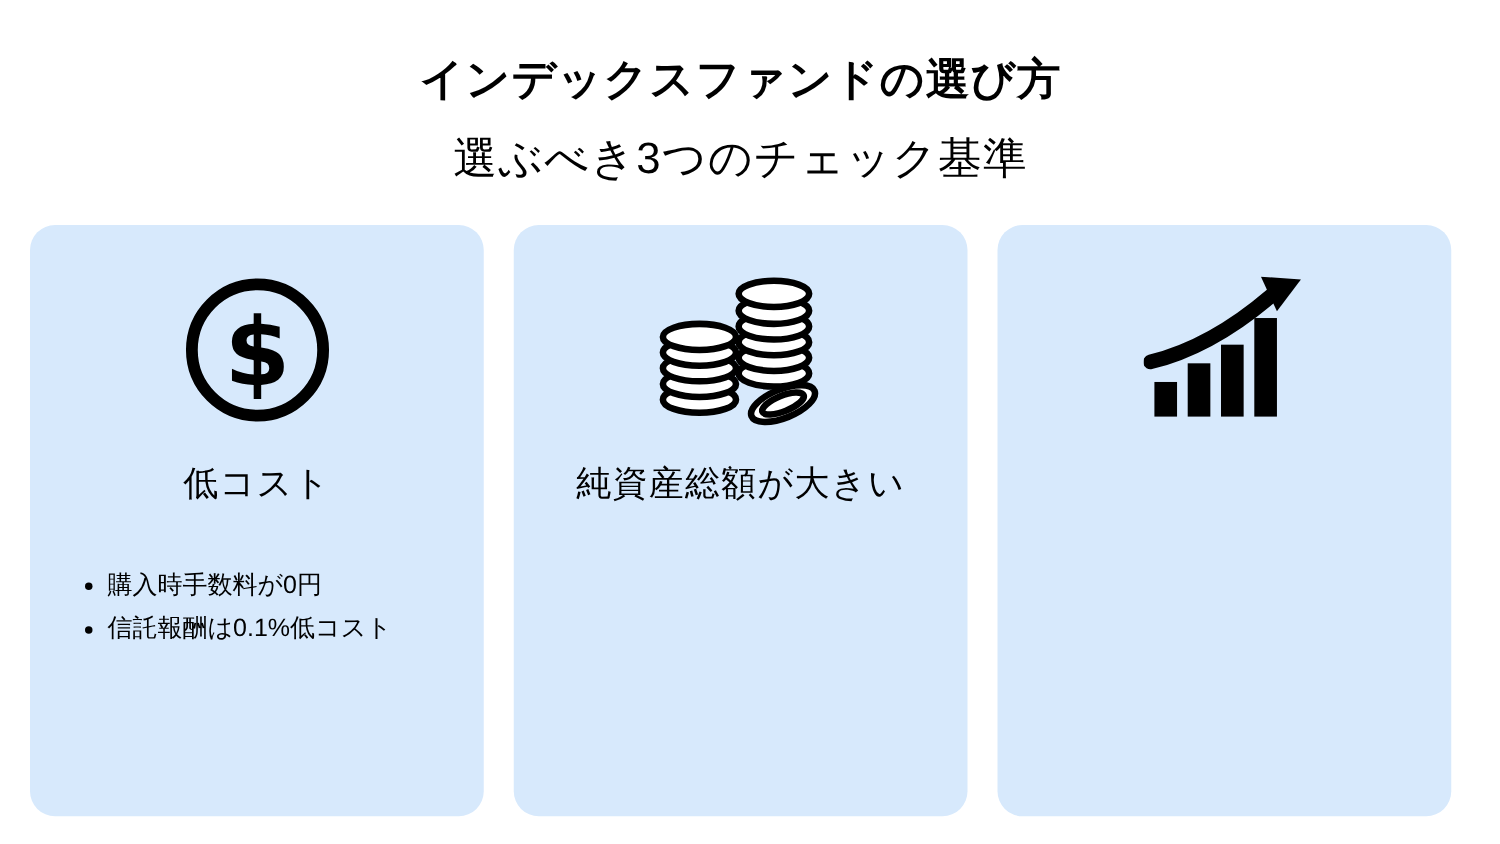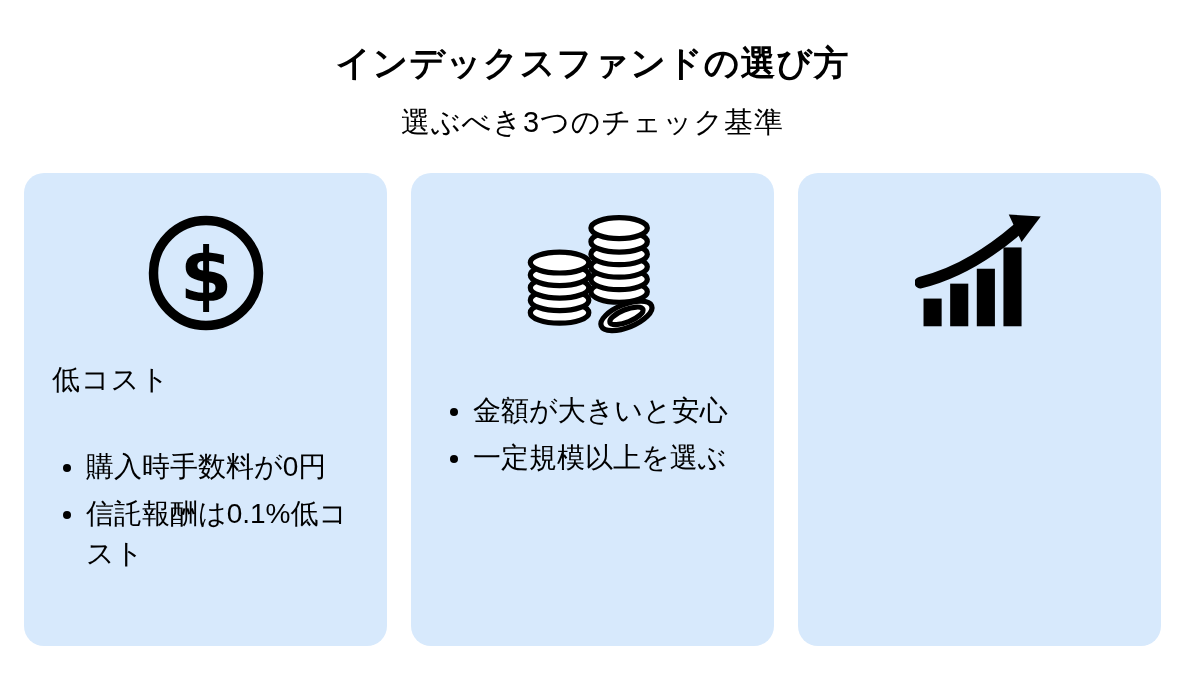--- a/index.html
+++ b/index.html
@@ -13,21 +13,21 @@
   }
   .page { width: 1185px; height: 675px; padding-top: 40px; }
   .title {
     text-align: center;
     font-size: 35px;
     font-weight: bold;
     letter-spacing: 1px;
   }
   .subtitle {
     text-align: center;
-    font-size: 29px;
+    font-size: 35px;
     font-weight: normal;
     margin-top: 16px;
     letter-spacing: 1px;
   }
   .cards {
     display: flex;
     gap: 24px;
     padding: 0 24px;
     margin-top: 30px;
   }
@@ -39,33 +39,34 @@
     padding: 30px 28px 0 28px;
   }
   .icon-wrap {
     height: 140px;
     display: flex;
     align-items: center;
     justify-content: center;
   }
   .icon-wrap svg { display: block; }
   .card-heading {
+    text-align: center;
     font-size: 28px;
     font-weight: normal;
     margin-top: 18px;
     letter-spacing: 1px;
     white-space: nowrap;
   }
   .bullets {
     margin-top: 48px;
     padding-left: 34px;
     list-style: disc;
   }
   .bullets li {
-    font-size: 28px;
+    font-size: 20px;
     line-height: 1.45;
     margin-bottom: 6px;
   }
 </style>
 </head>
 <body>
 
 <div class="page">
 
   <h1 class="title">インデックスファンドの選び方</h1>
@@ -105,24 +106,21 @@
             <ellipse cx="35" cy="64" rx="28" ry="10"></ellipse>
             <ellipse cx="35" cy="52" rx="28" ry="10"></ellipse>
 
             <g transform="rotate(-22 99 103)">
               <ellipse cx="99" cy="103" rx="26" ry="11"></ellipse>
               <ellipse cx="99" cy="103" rx="17" ry="6" fill="none"></ellipse>
             </g>
           </g>
         </svg>
       </div>
-      <ul class="bullets">
-        <li>金額が大きいと安心</li>
-        <li>一定規模以上を選ぶ</li>
-      </ul>
+      <h2 class="card-heading">純資産総額が大きい</h2>
     </section>
 
     <section class="card">
       <div class="icon-wrap">
         <svg width="130" height="118" viewBox="0 0 122 110" aria-hidden="true">
           <rect x="8" y="79" width="17" height="26" fill="#000"></rect>
           <rect x="33" y="65" width="17" height="40" fill="#000"></rect>
           <rect x="58" y="51" width="17" height="54" fill="#000"></rect>
           <rect x="83" y="31" width="17" height="74" fill="#000"></rect>
           <path d="M5 64 C 38 56, 68 38, 96 14" stroke="#000" stroke-width="11" fill="none" stroke-linecap="round"></path>

